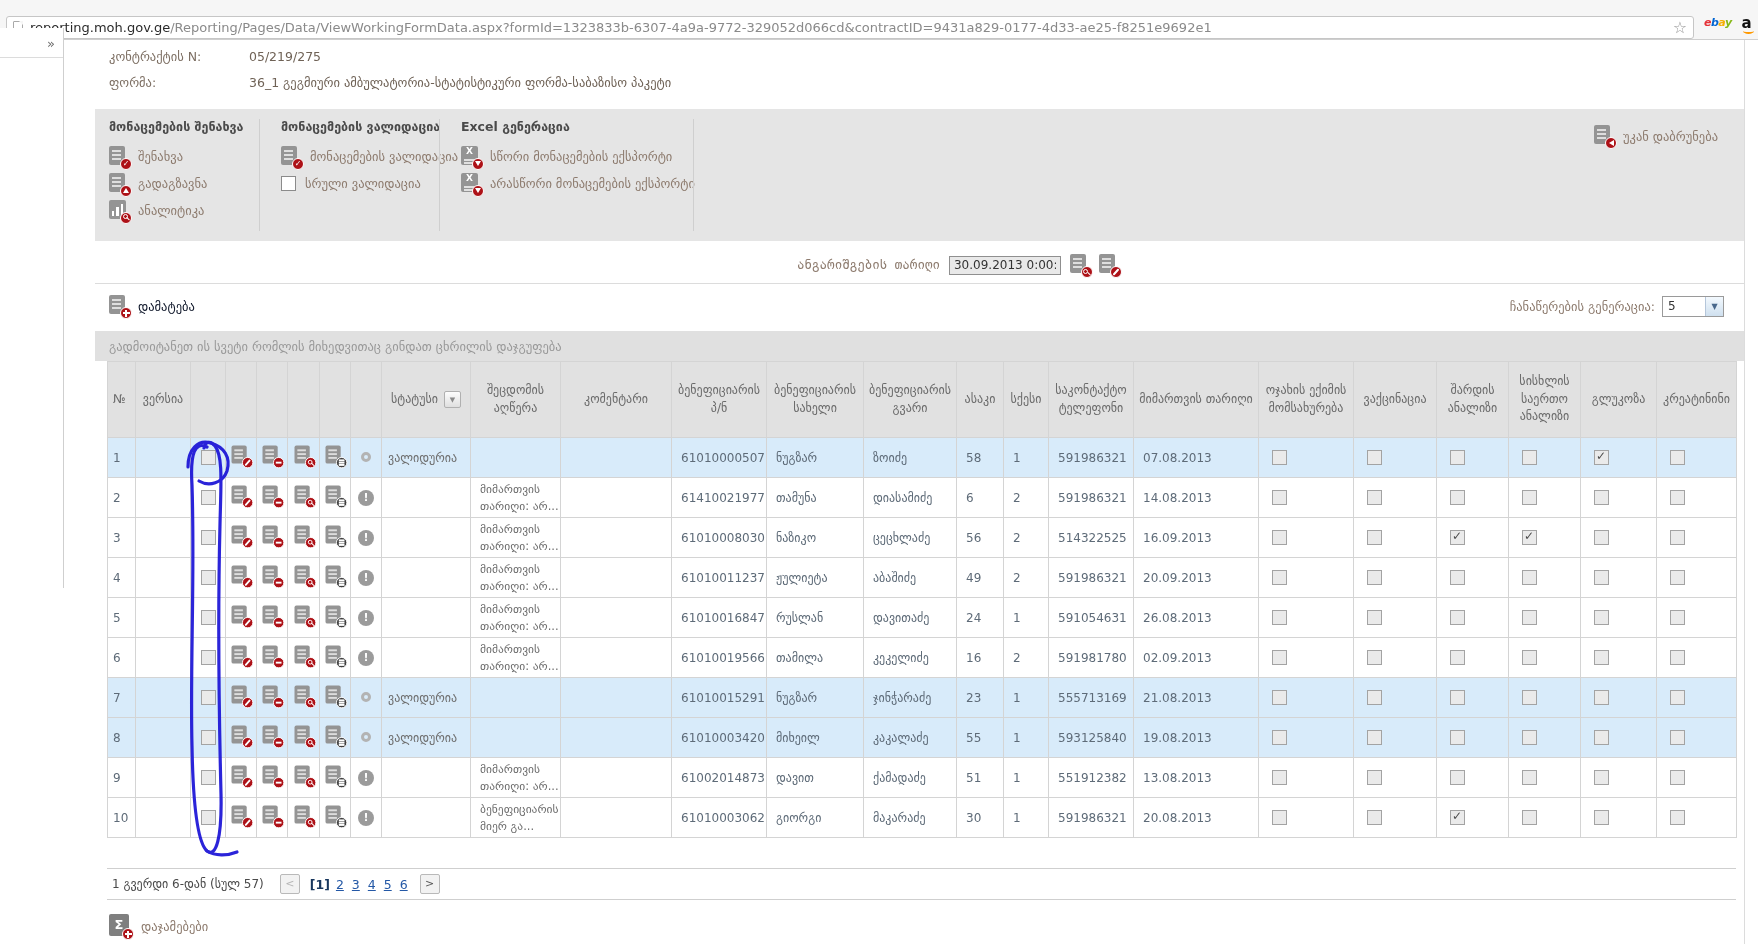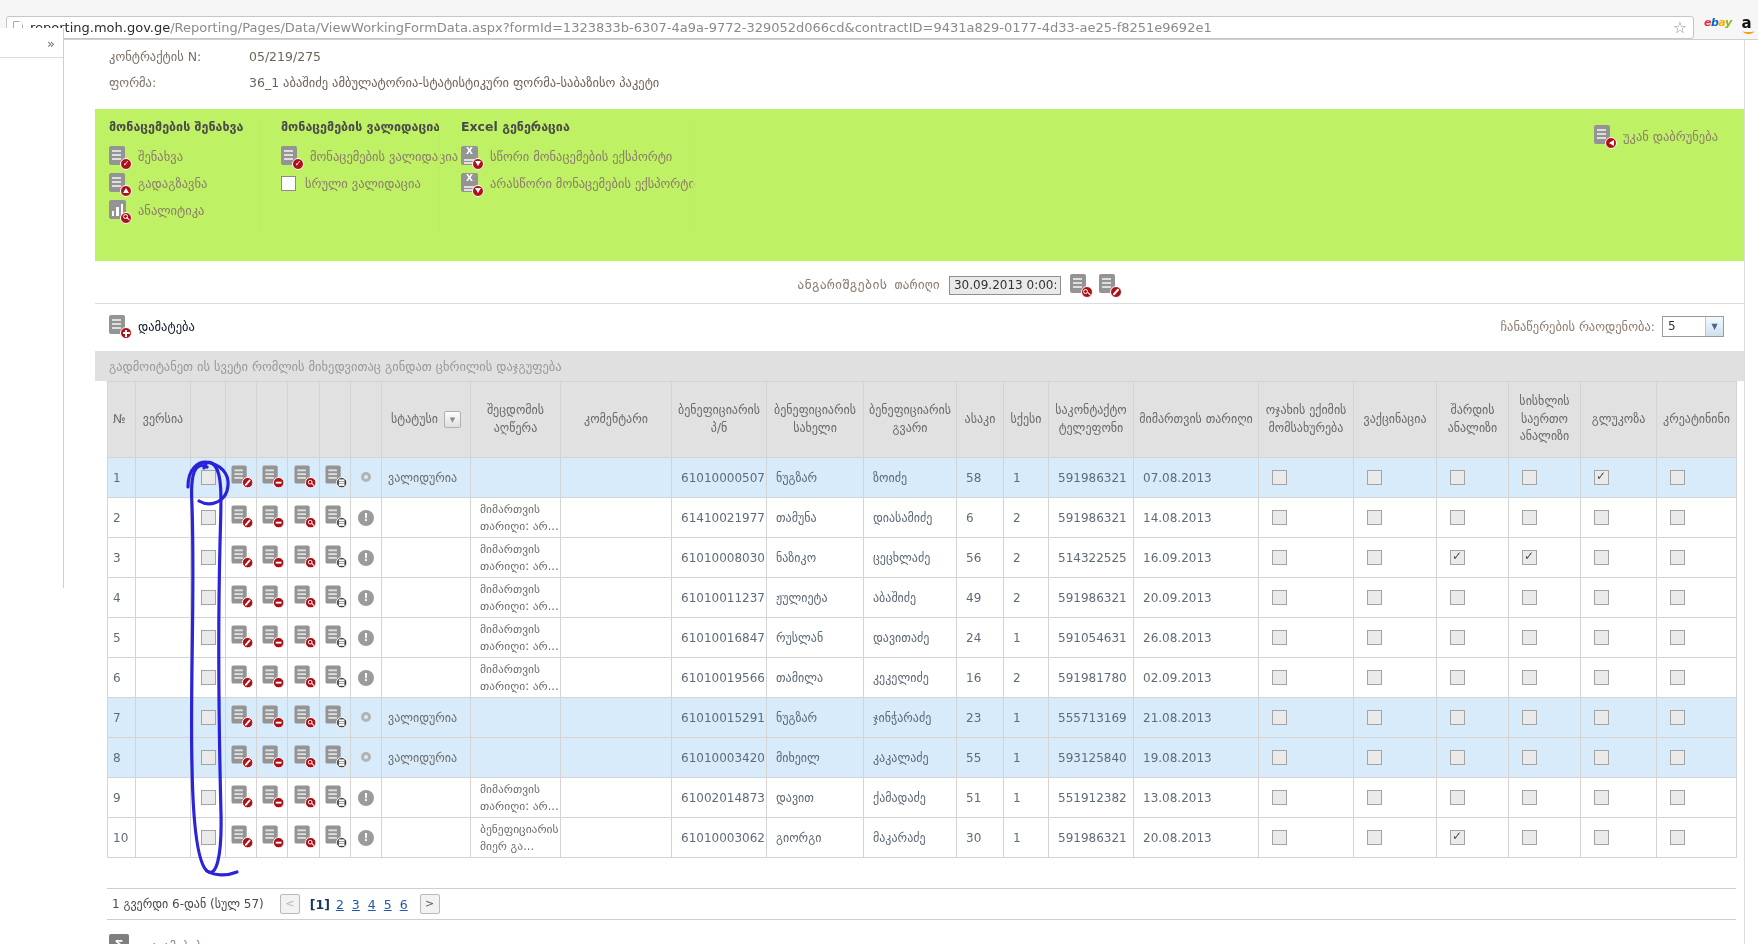--- a/index.html
+++ b/index.html
@@ -25,21 +25,21 @@
   .collapse { position:absolute; right:8px; top:8px; font-size:13px; color:#6d6d6d; cursor:pointer; }
 
   
   .content { margin-left:95px; width:1650px; border-right:1px solid #dcdcdc; min-height:916px; }
   .info-block { padding:9px 0 8px 14px; }
   .info-row { display:flex; height:26px; font-size:12.5px; color:#7d6f63; }
   .info-row .lbl { width:140px; }
   .info-row .val { color:#6f6256; }
 
   
-  .toolbar { position:relative; height:152px; background:#bef264; }
+  .toolbar { position:relative; height:132px; background:#e5e5e5; }
   .tb-section { position:absolute; top:10px; }
   .tb-s1 { left:14px; } .tb-s2 { left:186px; } .tb-s3 { left:366px; }
   .tb-title { font-size:12.5px; font-weight:bold; color:#4a4a4a; margin-bottom:9px; }
   .tb-item { display:flex; align-items:center; gap:9px; height:27px; cursor:pointer; }
   .tb-item .t-lbl { font-size:12.5px; color:#8d7b6e; }
   .tb-div { position:absolute; top:10px; width:1px; height:112px; background:#cfcfcf; }
   .tb-d1 { left:164px; } .tb-d2 { left:344px; } .tb-d3 { left:598px; }
   .back-btn { position:absolute; top:16px; right:26px; display:flex; align-items:center; gap:9px; cursor:pointer; }
   .back-btn .t-lbl { font-size:12.5px; color:#8d7b6e; }
 
@@ -149,21 +149,21 @@
 
   <div class="content">
 
     <div class="info-block">
       <div class="info-row">
         <span class="lbl">კონტრაქტის N:</span>
         <span class="val">05/219/275</span>
       </div>
       <div class="info-row">
         <span class="lbl">ფორმა:</span>
-        <span class="val">36_1 აბაშიძე ამბულატორია-სტატისტიკური ფორმა-საბაზისო პაკეტი</span>
+        <span class="val">36_1 გეგმიური ამბულატორია-სტატისტიკური ფორმა-საბაზისო პაკეტი</span>
       </div>
     </div>
 
     <div class="toolbar">
       <div class="tb-section tb-s1">
         <div class="tb-title">მონაცემების შენახვა</div>
         <div id="save-items">
             <div class="tb-item">
               <span class="doc-icon">
                 <span class="doc-body"></span>
@@ -271,21 +271,21 @@
       <div class="add-btn">
         <span class="doc-icon">
             <span class="doc-body"></span>
             <span class="badge">
               <span class="g-plus"></span>
             </span>
           </span>
         <span class="t-lbl">დამატება</span>
       </div>
       <div class="records">
-        <span class="t-lbl">ჩანაწერების რაოდენობა:</span>
+        <span class="t-lbl">ჩანაწერების გენერაცია:</span>
         <div class="selectbox">
           <span class="sel-val">5</span>
           <span class="sel-arrow">▼</span>
         </div>
       </div>
     </div>
 
     <div class="group-bar">
       <span>გადმოიტანეთ ის სვეტი რომლის მიხედვითაც გინდათ ცხრილის დაჯგუფება</span>
     </div>

